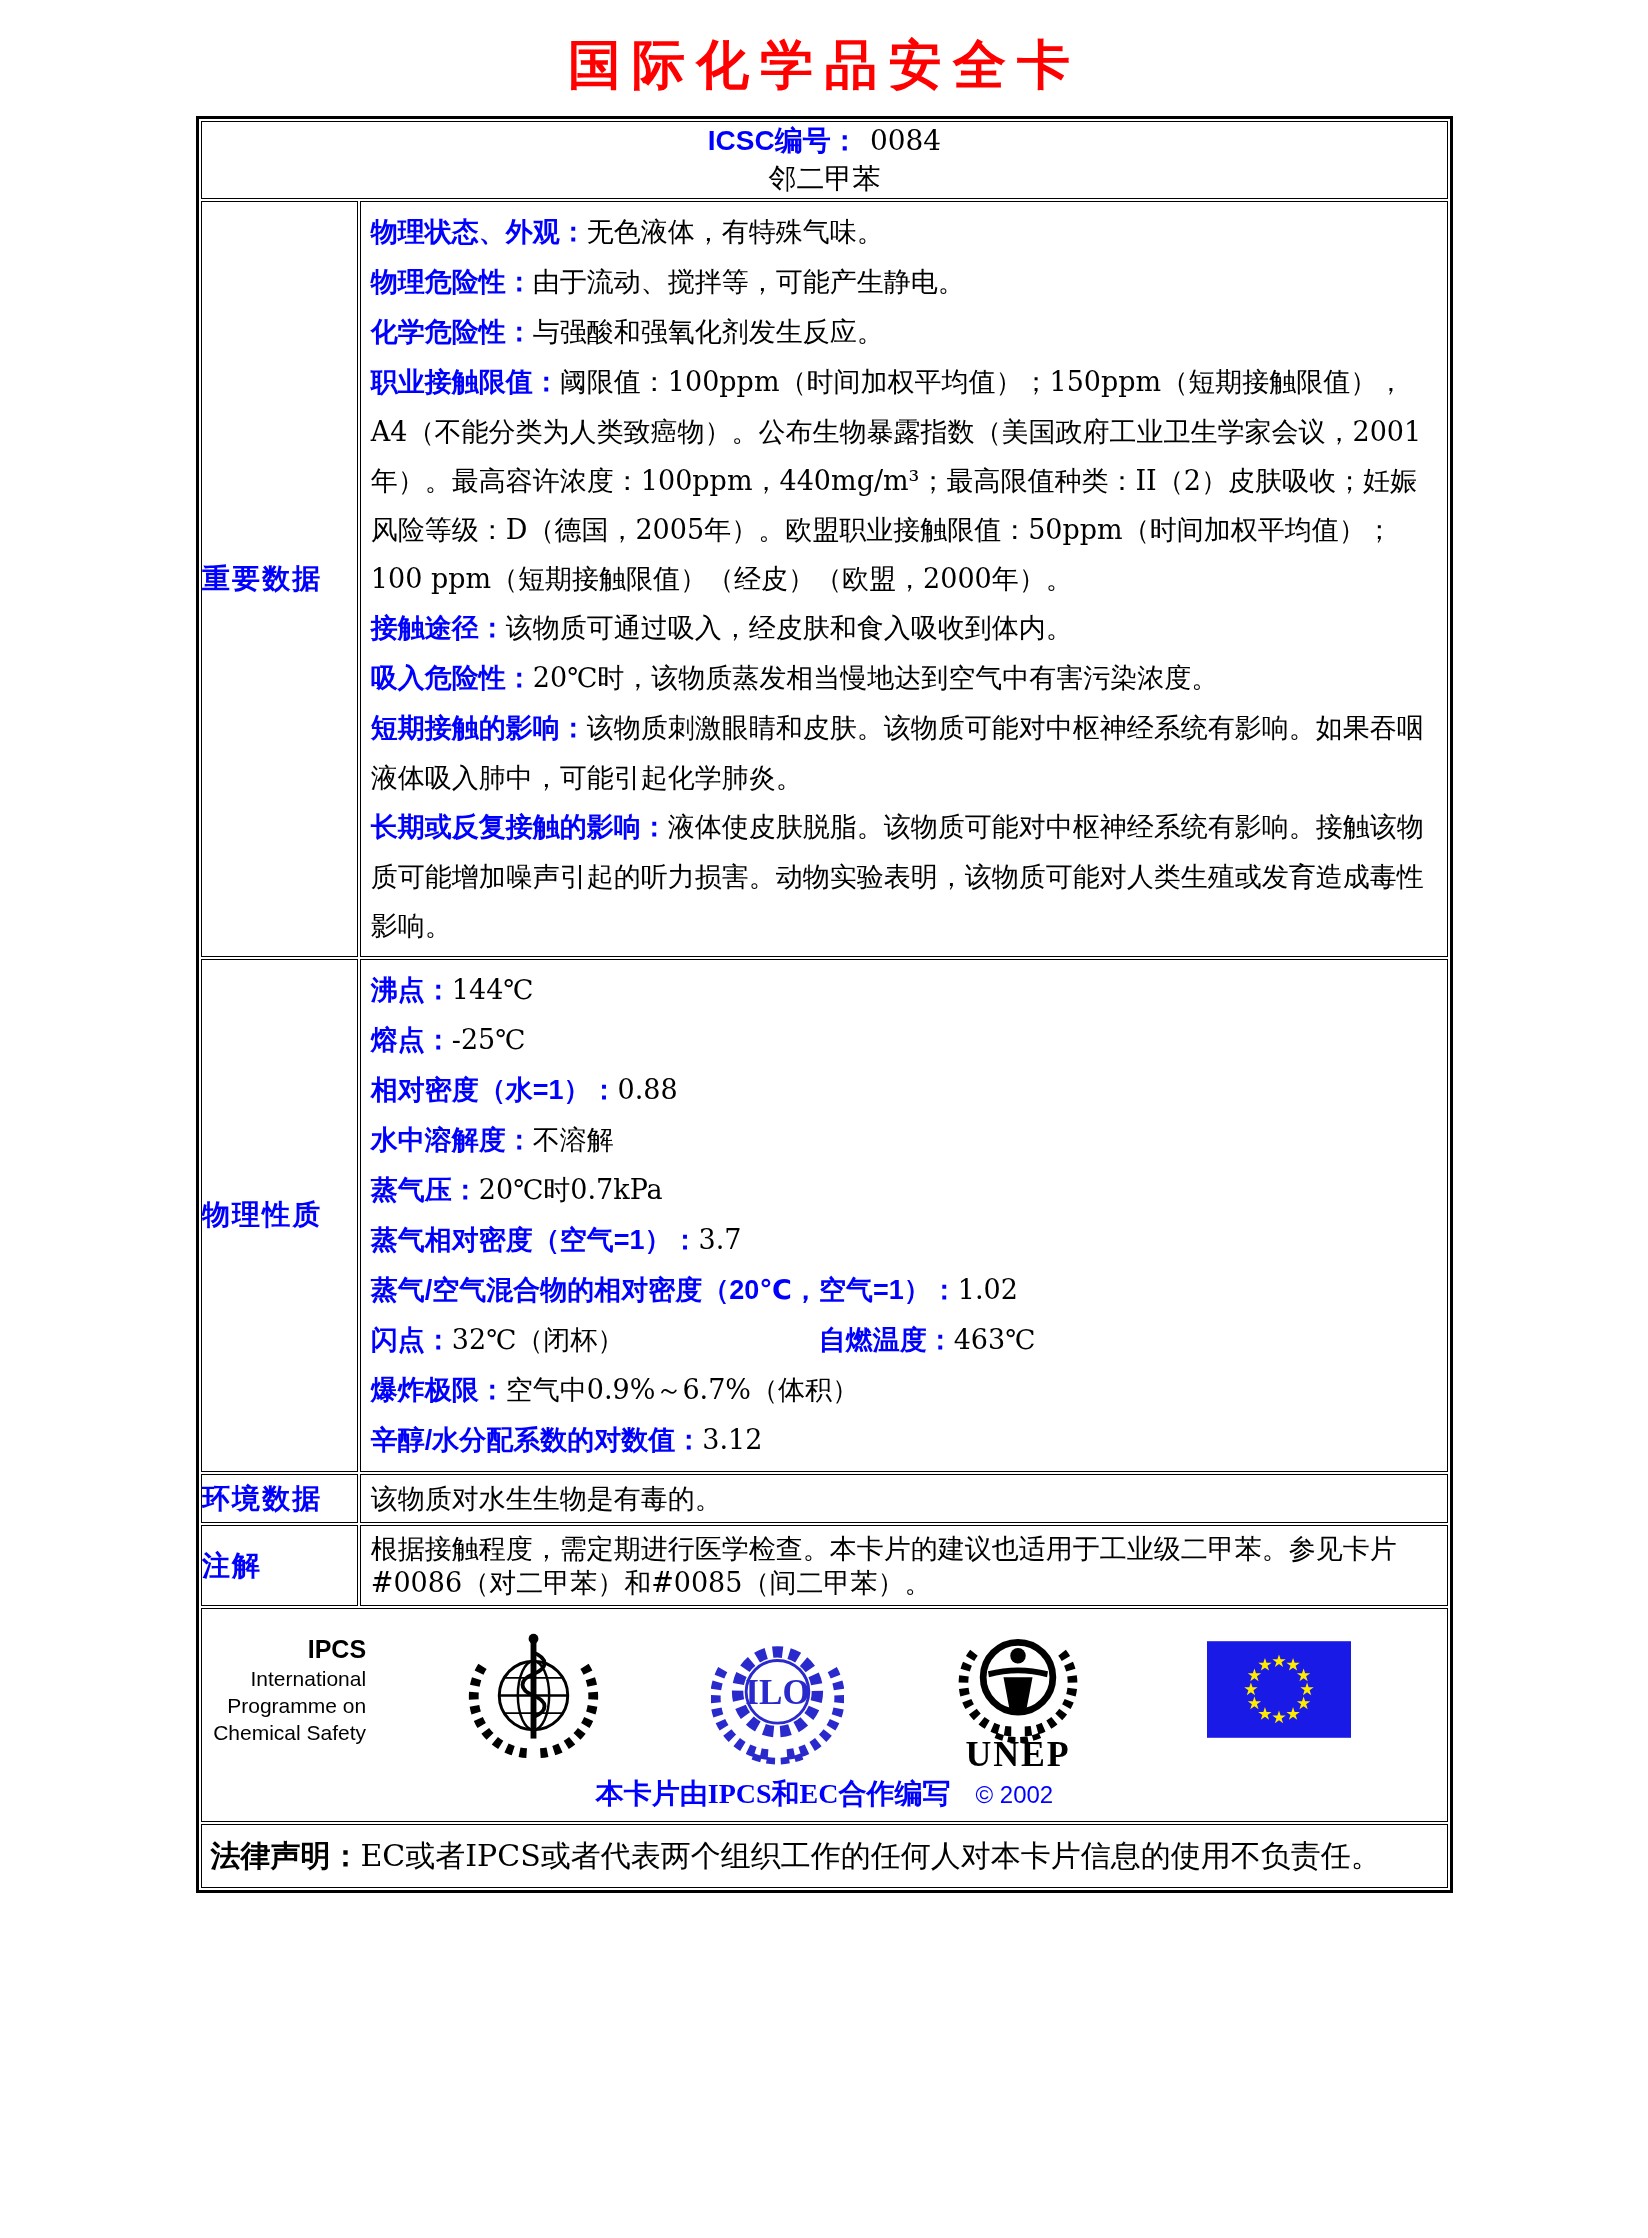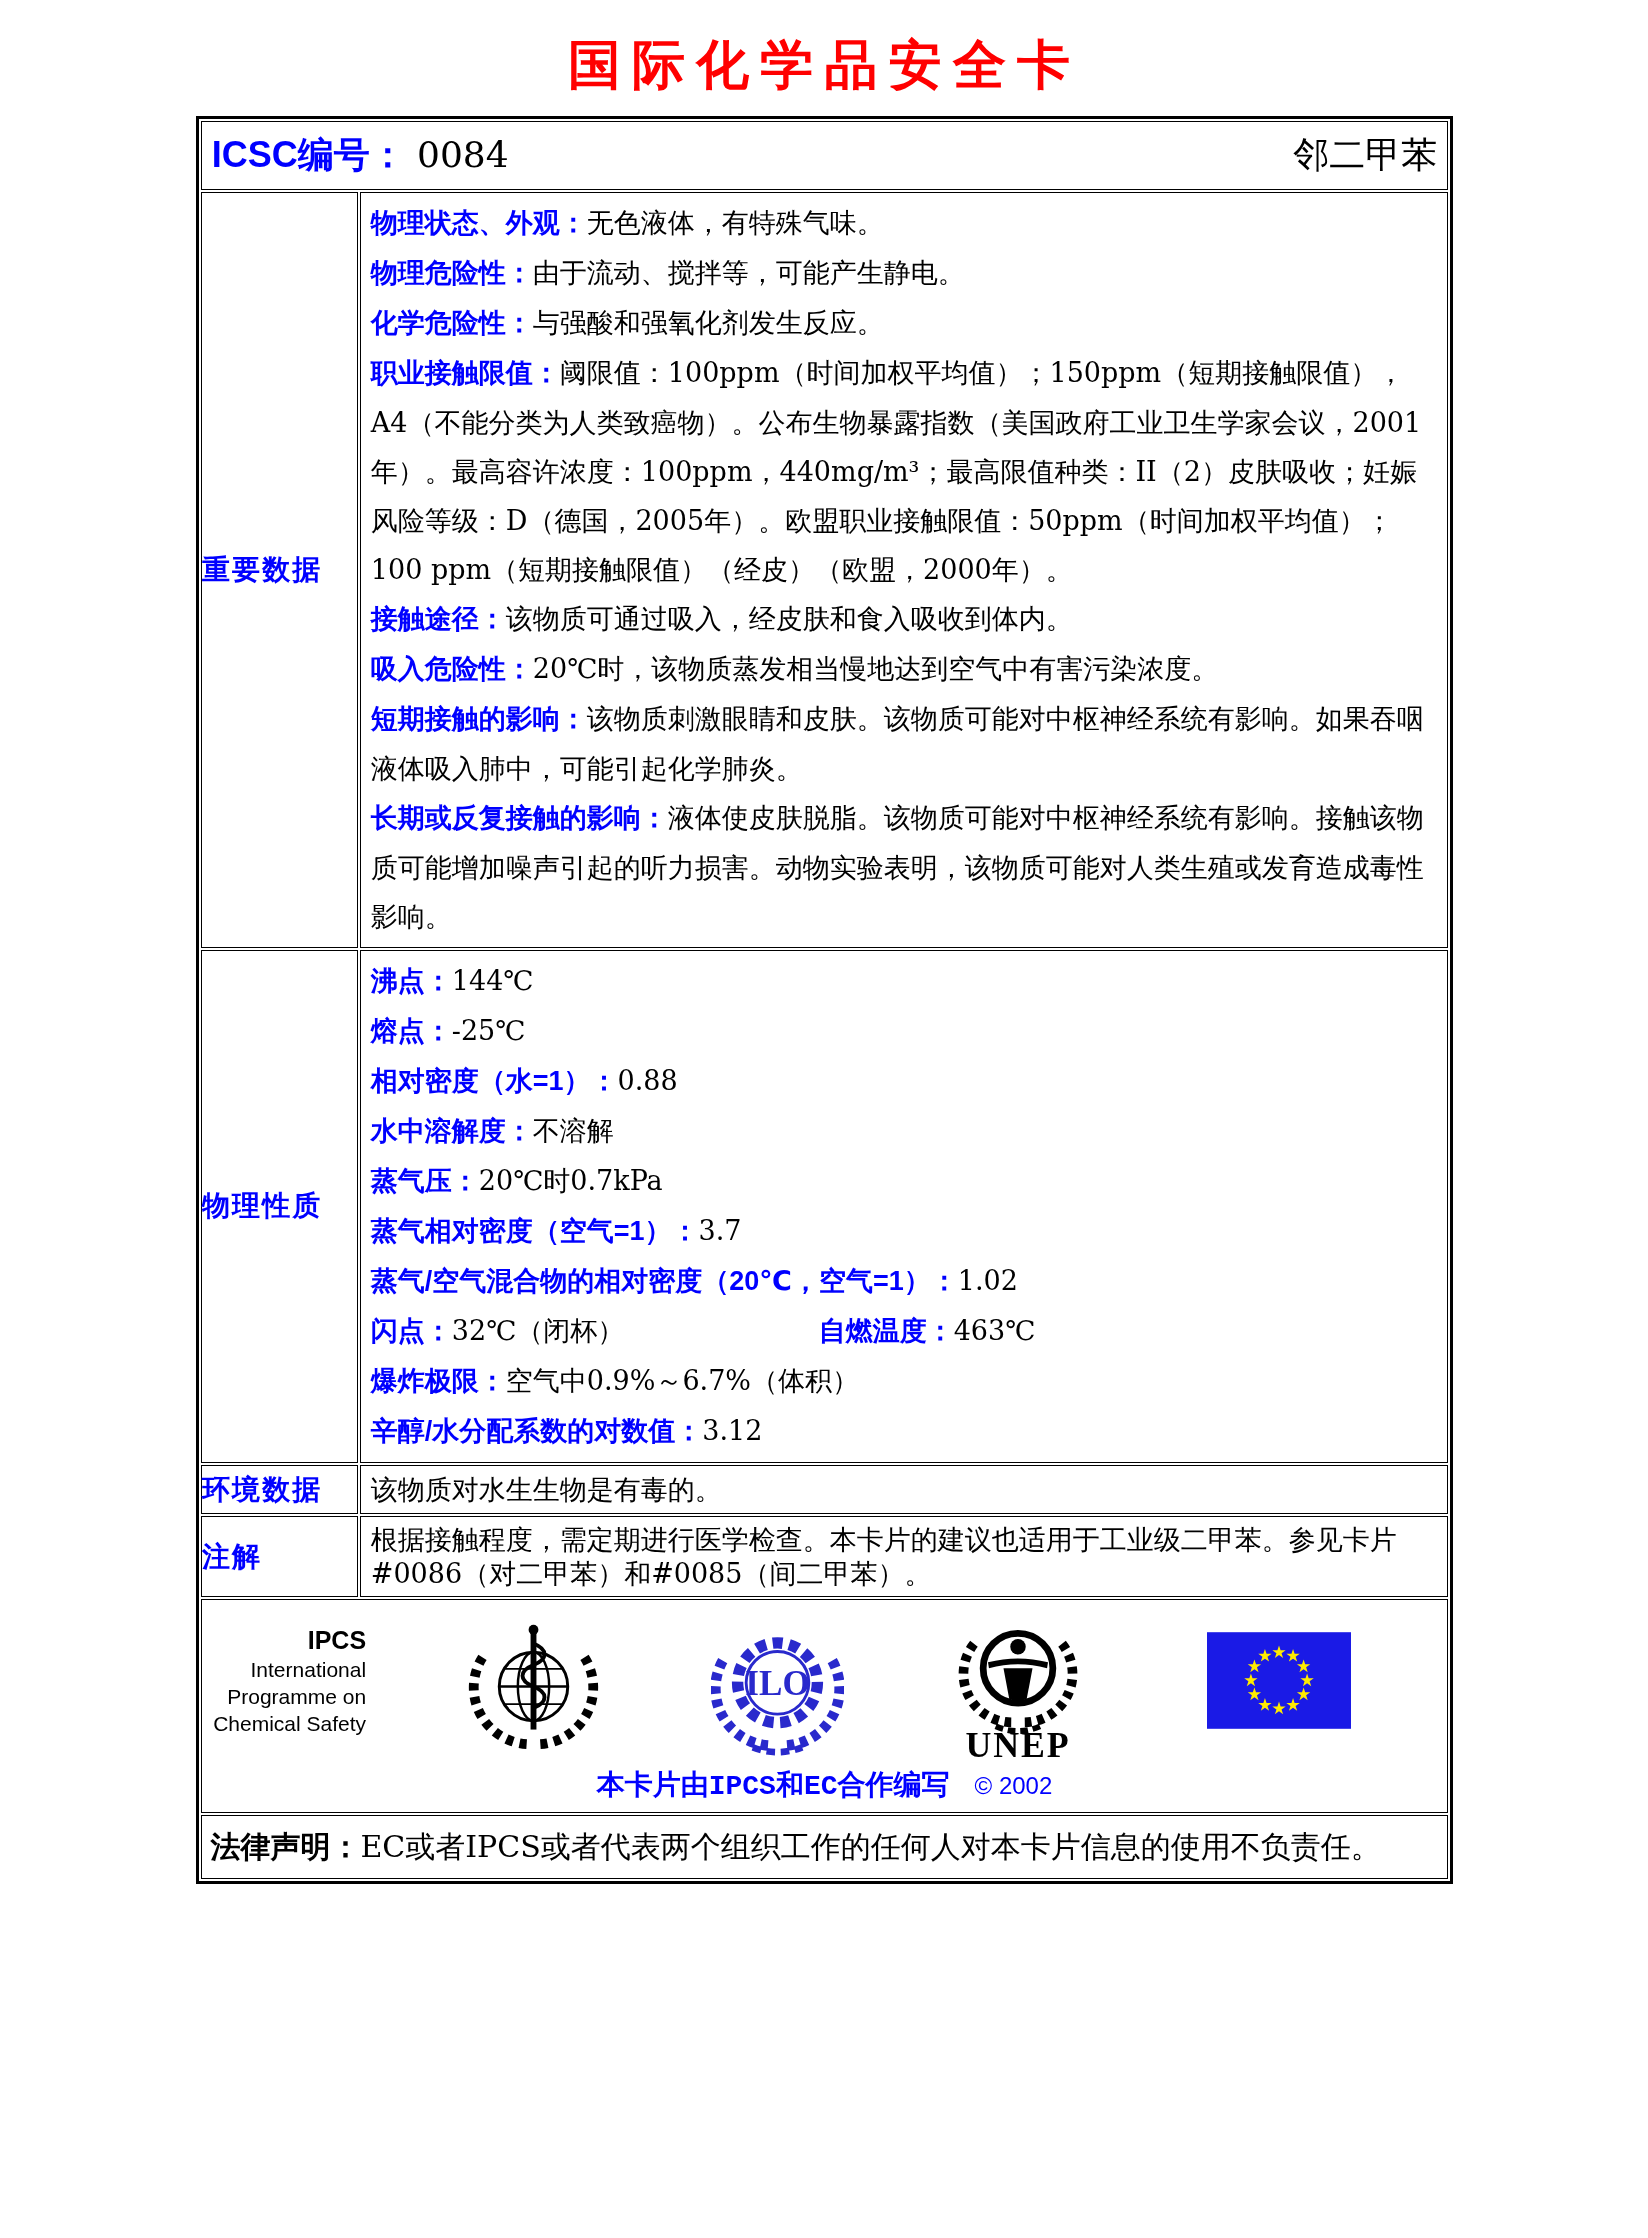--- a/index.html
+++ b/index.html
@@ -30,21 +30,21 @@
     border:1.4px solid #000;
     vertical-align:middle;
     background:#fff;
     padding:0;
   }
   col.label-col{width:157px;}
   
   .header-cell{height:67px;}
   .header-flex{
     display:flex;justify-content:space-between;align-items:center;
-    padding:0 9.8px;font-size:36px;
+    padding:0 9.8px;font-size:28px;flex-direction:column;
   }
   .blue-label{
     color:#0000FF;
     font-family:"Liberation Sans","DejaVu Sans",sans-serif;
     font-weight:bold;
   }
   .header-num{margin-left:11.2px;}
   
   .label-cell{
     text-align:left;
@@ -86,21 +86,21 @@
   .logo{position:absolute;}
   .logo-who{left:263px;top:12.6px;}
   .logo-ilo{left:509px;top:19.7px;}
   .logo-unep{left:753px;top:11.2px;}
   .logo-eu{left:1005px;top:32px;}
   .footer-credit{
     position:absolute;left:0;right:0;bottom:8.4px;
     text-align:center;color:#0000FF;
   }
   .footer-credit .credit-main{
-    font-family:Liberation Mono, monospace;
+    font-family:Liberation Serif, serif;
     font-weight:bold;font-size:28px;
   }
   .footer-credit .credit-copy{
     font-family:"Liberation Sans","DejaVu Sans",sans-serif;
     font-size:24px;margin-left:25px;
   }
   
   .legal-cell{height:62px;padding:0 8.4px;font-size:30px;}
   .legal-cell .legal-label{
     color:#000;font-family:"Liberation Sans","DejaVu Sans",sans-serif;

